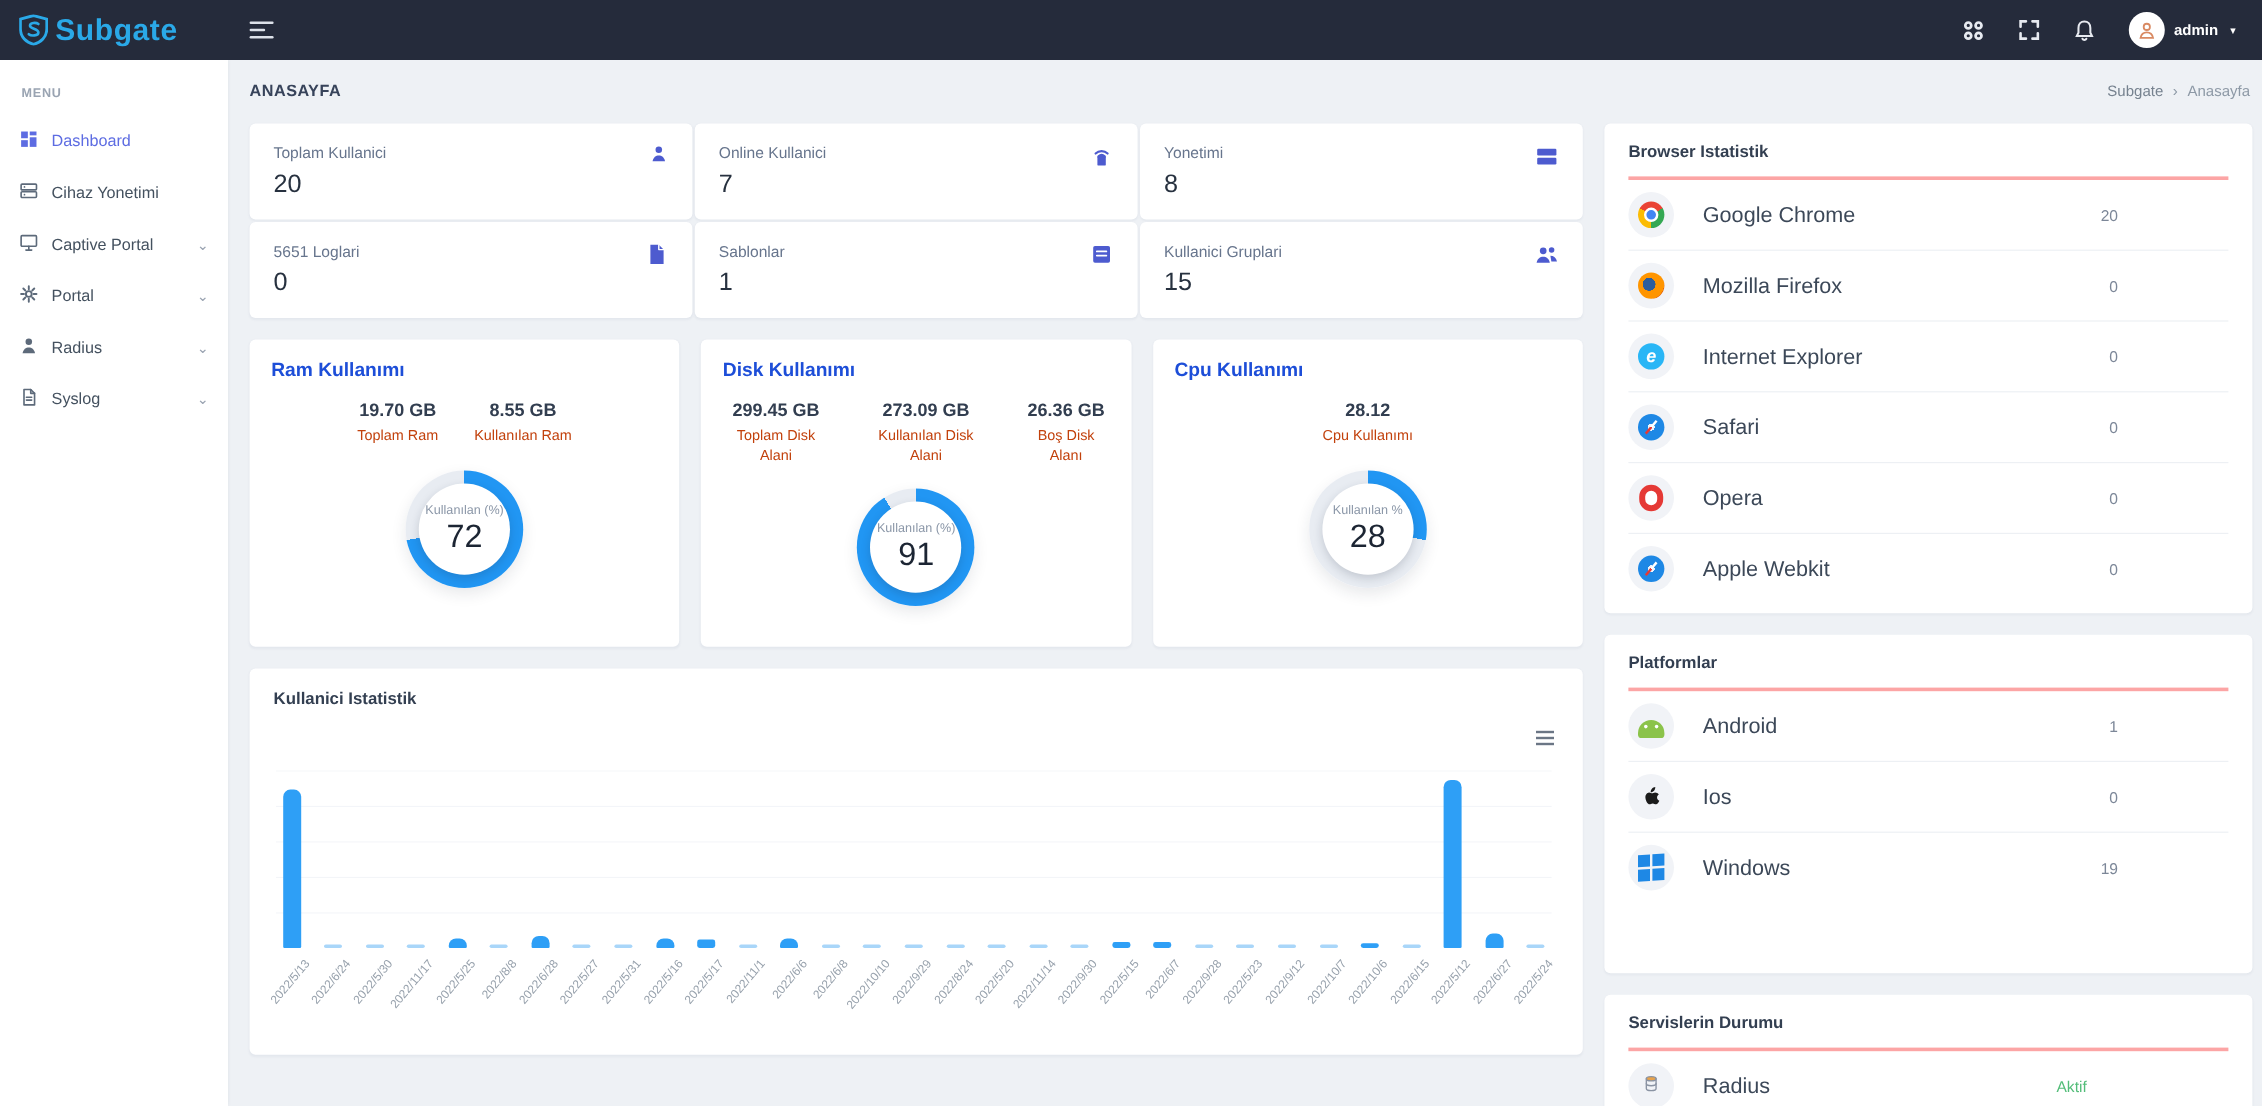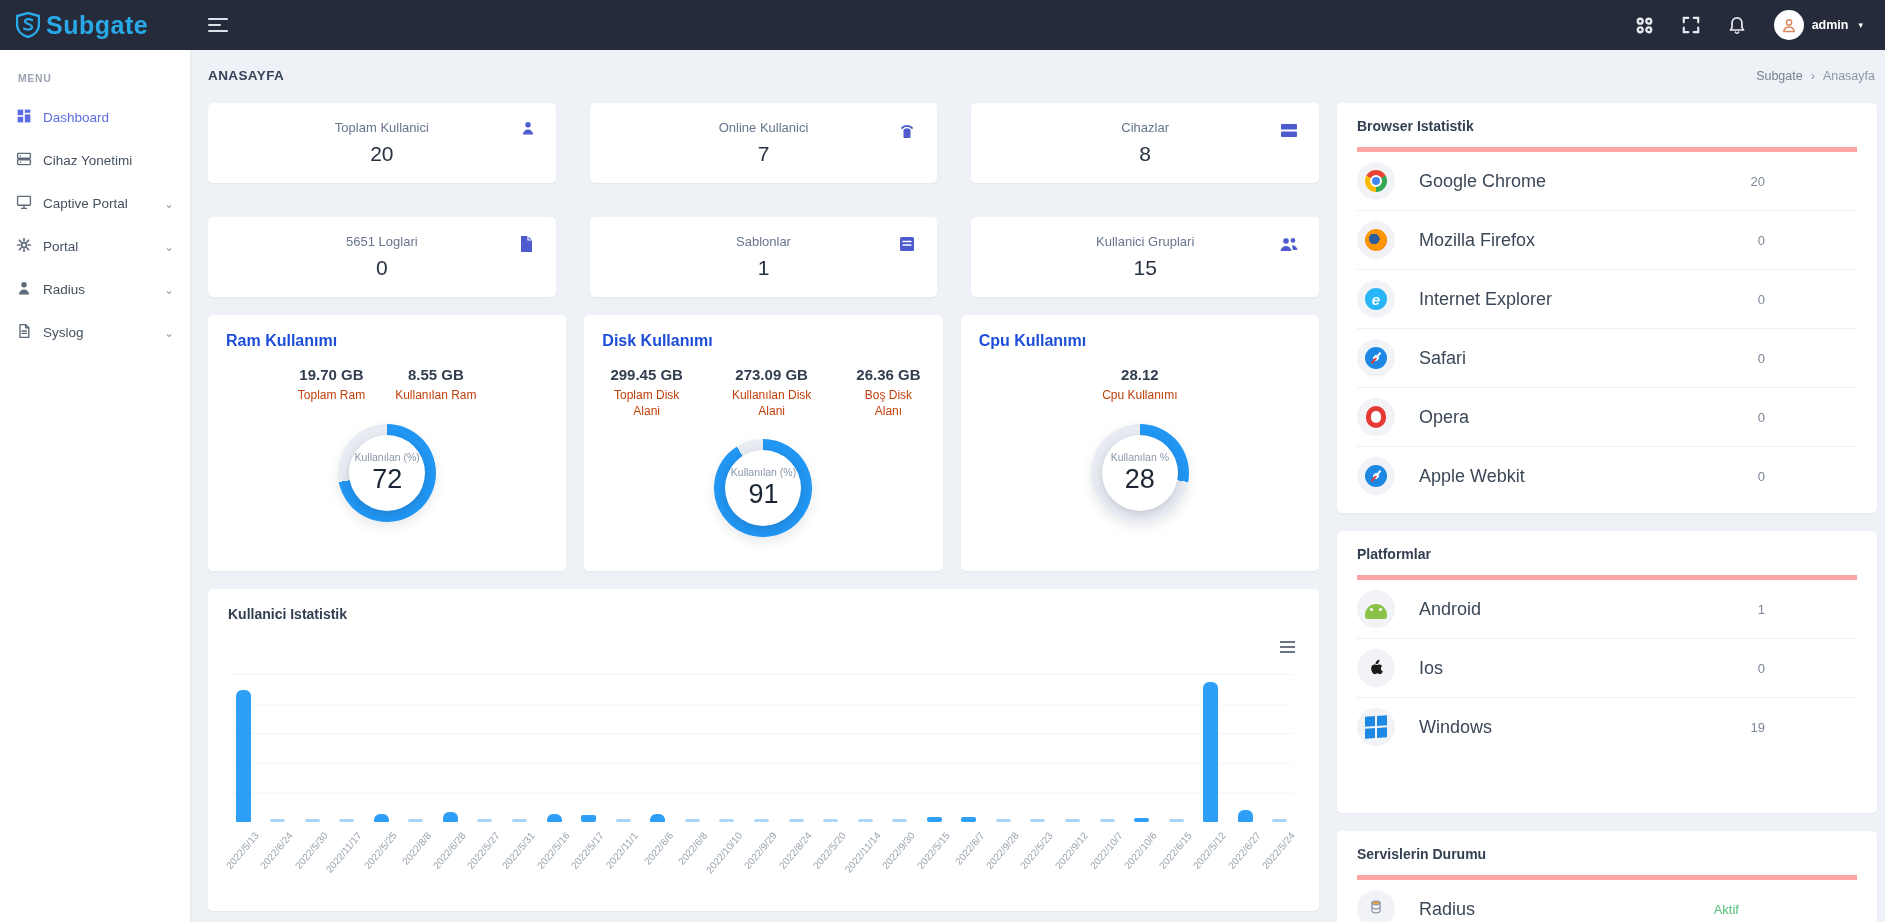--- a/index.html
+++ b/index.html
@@ -44,21 +44,21 @@
   .page-head { display:flex; justify-content:space-between; align-items:center; margin:2px 2px 20px 0; }
   .page-title { font-size:13.5px; font-weight:700; color:#37435a; letter-spacing:0.4px; }
   .breadcrumb { font-size:12.5px; color:#8d99a6; display:flex; gap:8px; align-items:center; }
   .breadcrumb .bc-parent { color:#76828f; cursor:pointer; }
   .layout { display:flex; gap:18px; }
   .col-left { flex:1; min-width:0; }
   .col-right { width:540px; flex:0 0 540px; }
 
   .card { background:#ffffff; border-radius:5px; box-shadow:0 1px 2px rgba(45,60,90,0.05); }
 
-  .cards-grid { display:grid; grid-template-columns:repeat(3,1fr); gap:34px; margin-bottom:18px;text-align:center; }
+  .cards-grid { display:grid; grid-template-columns:repeat(3,1fr); gap:2px; margin-bottom:18px; }
   .stat-card { position:relative; padding:17px 20px; height:80px; }
   .stat-label { font-size:13px; color:#67758d; }
   .stat-value { font-size:21px; color:#27313f; margin-top:7px; }
   .stat-icon { position:absolute; top:17px; right:20px; color:#4d5bcf; }
 
   .gauge-grid { display:grid; grid-template-columns:repeat(3,1fr); gap:18px; margin-bottom:18px; align-items:start; }
   .gauge-card { padding:17px 18px 22px; min-height:256px; }
   .gauge-title { font-size:16px; color:#1d4ed8; font-weight:700; }
   .gauge-stats { display:flex; justify-content:center; gap:30px; margin-top:16px; text-align:center; }
   .gs-value { font-size:15px; font-weight:700; color:#323e50; }
@@ -78,21 +78,21 @@
   .chart-area { position:relative; height:148px; margin:52px 6px 0 2px;
     background-image:linear-gradient(to bottom, #f2f4f8 1px, transparent 1px);
     background-size:100% 29.6px; }
   .bars { display:flex; height:100%; align-items:flex-end; justify-content:space-between; }
   .bar-col { position:relative; width:26px; display:flex; justify-content:center; align-items:flex-end; height:100%; }
   .bar { width:15px; border-radius:6px 6px 1px 1px; }
   .bar-tick { position:absolute; top:100%; right:4px; margin-top:8px; font-size:10px; color:#97a1ac;
     transform:rotate(-50deg); transform-origin:top right; white-space:nowrap; }
 
   .panel { padding:15px 20px 8px; margin-bottom:18px; }
-  .panel-title { font-size:14px; color:#333f51; font-weight:700; padding-bottom:13px; border-bottom:5px solid #fca5a5; }
+  .panel-title { font-size:14px; color:#333f51; font-weight:700; padding-bottom:13px; border-bottom:3px solid #fca5a5; }
   .prow { display:flex; align-items:center; padding:10px 0; border-bottom:1px solid #edf0f4; }
   .prow:last-child { border-bottom:none; }
   .prow-icon { width:38px; height:38px; border-radius:50%; background:#f1f3f7; display:flex; align-items:center; justify-content:center; margin-right:24px; flex:0 0 auto; }
   .prow-label { font-size:18px; color:#3c4858; }
   .prow-value { margin-left:auto; margin-right:92px; font-size:13px; color:#7c8798; }
   .prow-status { margin-left:auto; margin-right:118px; font-size:13px; color:#53bd79; }
   .panel-platforms { min-height:282px; }
 
   
   .g-circle { width:22px; height:22px; border-radius:50%; position:relative; }
@@ -242,21 +242,21 @@
           <div class="card stat-card">
             <div class="stat-label">Online Kullanici</div>
             <div class="stat-value">7</div>
             <span class="stat-icon"><svg width="20" height="20" viewBox="0 0 20 20" fill="none" stroke="#4d5bcf" stroke-width="1.8" stroke-linecap="round" stroke-linejoin="round">
                 <rect x="6.5" y="10" width="7" height="8" rx="1" fill="#4d5bcf" stroke="none"></rect>
                 <path d="M5 8 a7 7 0 0 1 10 0"></path>
                 <path d="M7.4 10.2 a4 4 0 0 1 5.2 0"></path>
               </svg></span>
           </div>
           <div class="card stat-card">
-            <div class="stat-label">Cihazlar</div>
+            <div class="stat-label">Yonetimi</div>
             <div class="stat-value">8</div>
             <span class="stat-icon"><svg width="20" height="20" viewBox="0 0 20 20" fill="none" stroke="#4d5bcf" stroke-width="1.7" stroke-linecap="round" stroke-linejoin="round">
                 <rect x="2" y="4" width="16" height="5.5" rx="1" fill="#4d5bcf" stroke="none"></rect>
                 <rect x="2" y="11.5" width="16" height="5.5" rx="1" fill="#4d5bcf" stroke="none"></rect>
               </svg></span>
           </div>
           <div class="card stat-card">
             <div class="stat-label">5651 Loglari</div>
             <div class="stat-value">0</div>
             <span class="stat-icon"><svg width="20" height="20" viewBox="0 0 20 20" fill="none" stroke="#4d5bcf" stroke-width="1.7" stroke-linecap="round" stroke-linejoin="round">

